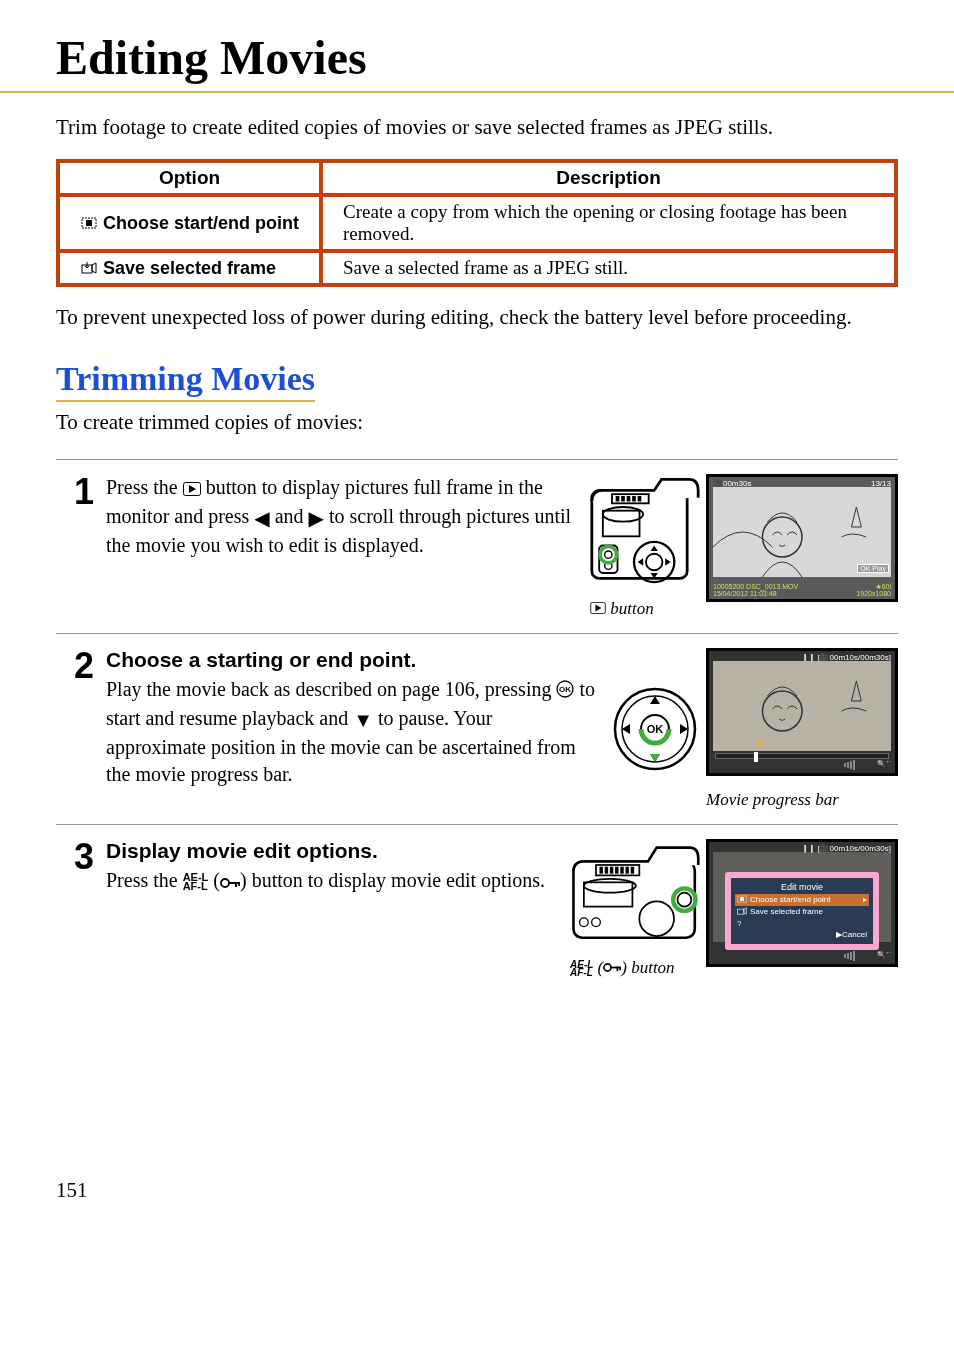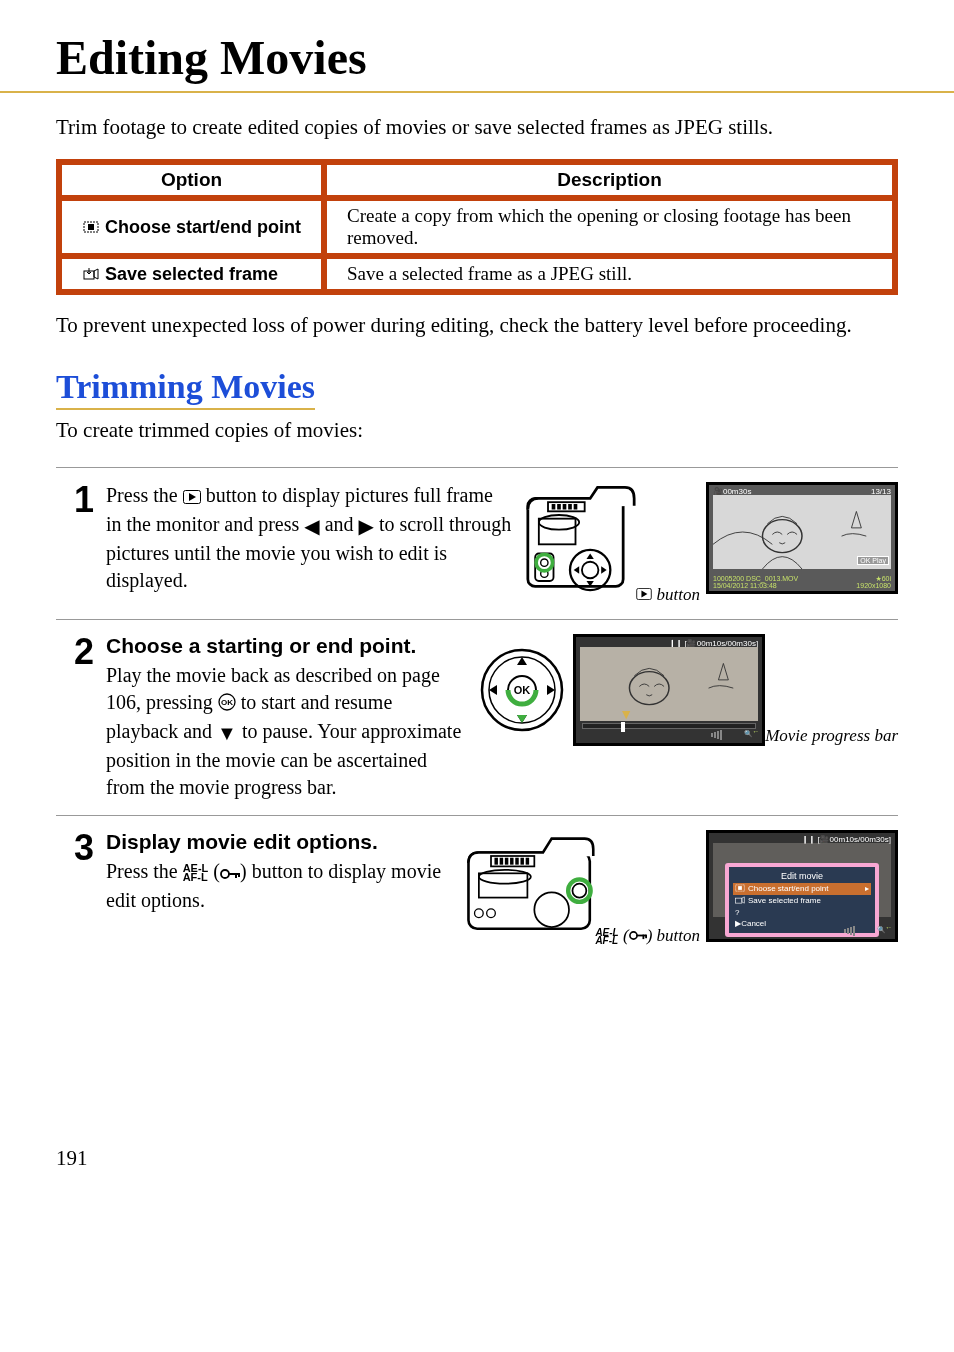--- a/index.html
+++ b/index.html
@@ -2,21 +2,21 @@
 <html><head>
 <meta charset="utf-8">
 <style>
   * { box-sizing: border-box; margin: 0; padding: 0; }
   html, body { width: 954px; background: #fff; font-family: "Times New Roman", serif; color: #000; }
   .page { width: 954px; padding: 30px 56px 40px 56px; }
   .main-title { font-family: Georgia, "Times New Roman", serif; font-size: 48px; font-weight: bold; margin-bottom: 6px; }
   .title-underline { border-bottom: 2px solid #d9b24a; margin-bottom: 20px; width: 100%; margin-left: -56px; padding-left: 56px; box-sizing: content-box; width: 954px; }
   .intro { font-size: 21px; margin-bottom: 18px; line-height: 1.35; }
   table.options { border-collapse: collapse; width: 100%; margin-bottom: 16px; font-size: 19px; }
-  table.options th, table.options td { border: 6px solid #c2410c; padding: 4px 20px; vertical-align: middle; }
+  table.options th, table.options td { border: 4px solid #c2410c; padding: 4px 20px; vertical-align: middle; }
   table.options th { font-family: "Arial Narrow", Arial, sans-serif; font-weight: bold; text-align: center; }
   .opt-name { font-family: Arial, sans-serif; font-weight: bold; font-size: 18px; white-space: nowrap; }
   .icon-glyph { display: inline-block; width: 18px; text-align: center; font-family: Arial, sans-serif; }
   .note { font-size: 21px; margin-bottom: 28px; line-height: 1.35; }
   .sub-title { font-family: Georgia, "Times New Roman", serif; font-size: 34px; font-weight: bold; color: #1d4ed8; border-bottom: 2px solid #d9b24a; padding-bottom: 2px; margin-bottom: 8px; display: inline-block; }
   .sub-intro { font-size: 21px; margin-bottom: 24px; }
   hr.step-sep { border: none; border-top: 1px solid #999; margin: 14px 0; }
   .step { display: flex; align-items: flex-start; gap: 12px; }
   .step-num { font-family: Arial, sans-serif; font-size: 36px; font-weight: bold; width: 38px; text-align: right; line-height: 1; }
   .step-body { flex: 1; }
@@ -25,37 +25,37 @@
   .step-text .inline-icon { display:inline-block; vertical-align:middle; }
   .step-right { display: flex; flex-direction: row; gap: 6px; align-items: flex-start; }
   .step-row { display: flex; gap: 14px; align-items: flex-start; }
   .step-left { flex: 1; }
   .caption { font-style: italic; font-size: 17px; text-align: left; margin-top: 2px; }
   .caption-center { font-style: italic; font-size: 17px; text-align: center; margin-top: 14px; }
   .page-num { font-size: 21px; position: relative; margin-top: 200px; }
   
   .camera-sketch { width: 110px; }
   .camera-sketch svg { width: 100%; height: auto; }
-  .lcd { border: 3px solid #000; width: 192px; height: 112px; background: #5a5a5a; position: relative; color: #ddd; font-family: Arial, sans-serif; font-size: 8px; }
+  .lcd { border: 3px solid #000; width: 192px; height: 128px; background: #5a5a5a; position: relative; color: #ddd; font-family: Arial, sans-serif; font-size: 8px; }
   .lcd.dark { background: #333; }
   .lcd .scene { position:absolute; inset:10px 4px 22px 4px; background:#cfcfcf; }
   .lcd .scene.dark { background:#8e8a84; }
   .lcd .topbar { position:absolute; top:2px; left:4px; right:4px; display:flex; justify-content:space-between; color:#fff; font-size:8px; }
   .lcd .bottombar { position:absolute; bottom:2px; left:4px; right:4px; color:#c6e06a; font-size:7px; line-height:1; white-space:nowrap; overflow:hidden; }
   .lcd .play-ok { position:absolute; right:6px; bottom:26px; background:#999; border:1px solid #fff; font-size:7px; color:#fff; padding:0 2px; }
   .lcd .progress { position:absolute; bottom:14px; left:6px; right:6px; height:6px; background:#222; border:1px solid #666; }
   .lcd .progress .knob { position:absolute; left:22%; top:-2px; width:4px; height:10px; background:#fff; }
   .lcd .progress .arrow { position:absolute; left:21%; top:-18px; color:#d9b24a; font-size:14px; }
-  .lcd .menu-panel { position:absolute; left:16px; right:16px; top:30px; background:#2a3a52; border:4px solid #f9a8d4; border-radius:3px; padding:4px; }
+  .lcd .menu-panel { position:absolute; left:16px; right:16px; top:30px; background:#2a3a52; border:6px solid #f9a8d4; border-radius:3px; padding:4px; }
   .lcd .menu-title { color:#fff; text-align:center; font-size:9px; margin-bottom:2px; }
   .lcd .menu-item { color:#fff; font-size:8px; padding:1px 2px; display:flex; align-items:center; gap:3px; }
   .lcd .menu-item.sel { background:#c96f2f; }
-  .lcd .menu-cancel { text-align:left; color:#fff; font-size:8px; padding:1px 2px; }
+  .lcd .menu-cancel { text-align:right; color:#fff; font-size:8px; padding:1px 2px; }
   .vol-icon { display:inline-block; }
-  .right-col { display:flex; flex-direction:row; align-items:flex-end; }
+  .right-col { display:flex; flex-direction:column; align-items:flex-start; }
   .ok-pad { width: 90px; height: 90px; }
   .star-pale { color:#c6e06a; }
 </style>
 </head>
 <body>
 
 <div class="page">
 
   <div class="title-underline">
     <h1 class="main-title">Editing Movies</h1>
@@ -356,14 +356,14 @@
                   </svg>
               </span>
               <span>🔍⁺⁻</span>
             </div>
           </div>
         </div>
       </div>
     </div>
   </div>
 
-  <div class="page-num">191</div>
+  <div class="page-num">151</div>
 </div>
 
 </body></html>

